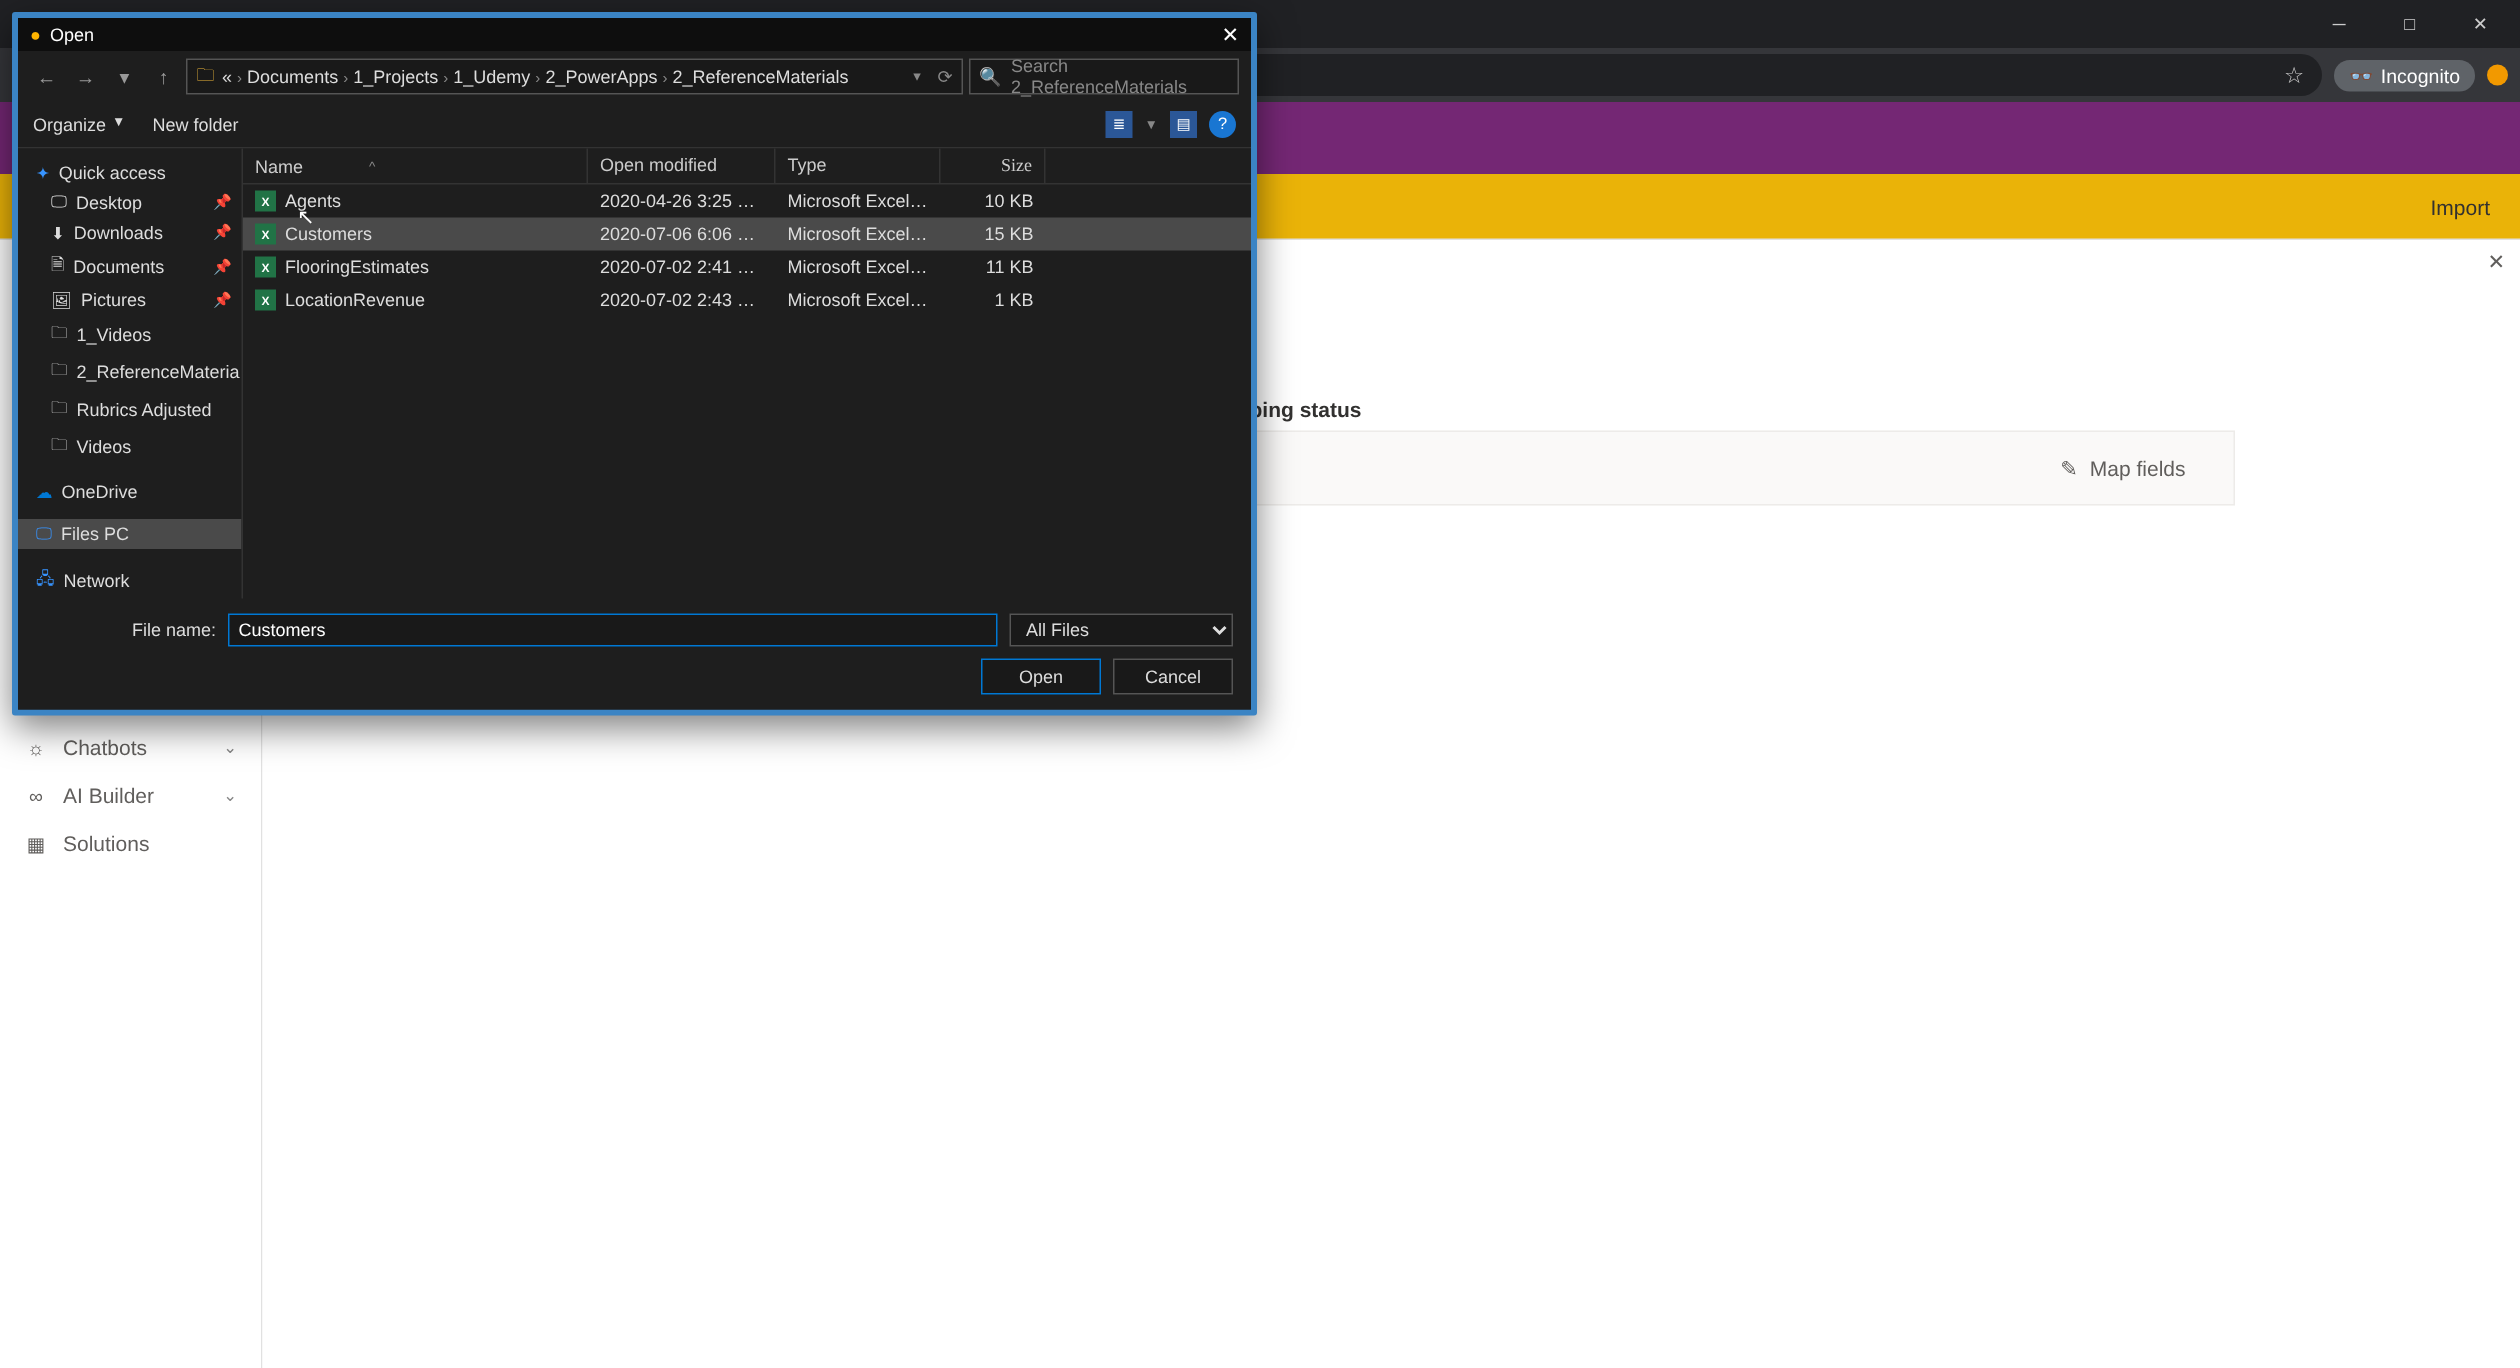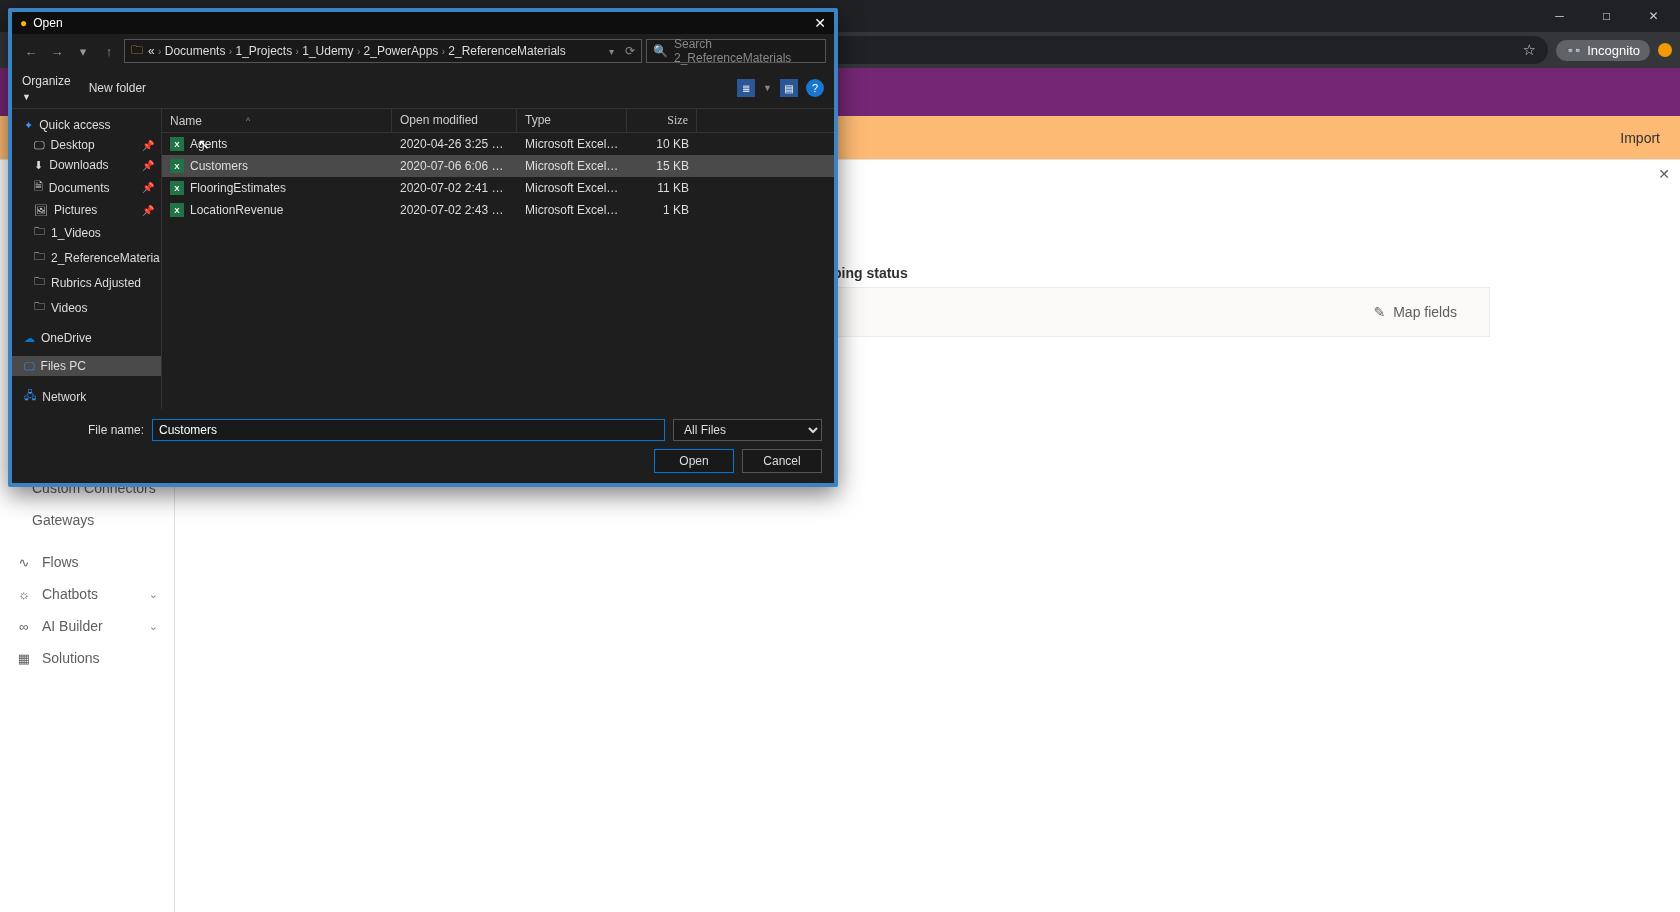--- a/index.html
+++ b/index.html
@@ -25,21 +25,21 @@
 
 
 .pa-header { background: #742774; height: 48px; display: flex; align-items: center; padding: 0 16px; color: #fff; }
 .env-label { margin-left: auto; font-size: 11px; color: #e9d4e9; }
 .env-name { font-size: 14px; color: #fff; }
 .env-block { display: flex; flex-direction: column; line-height: 1.2; margin-right: 24px; }
 .header-icon { width: 36px; height: 36px; display: flex; align-items: center; justify-content: center; color: #fff; cursor: pointer; font-size: 16px; }
 .header-avatar { width: 28px; height: 28px; border-radius: 2px; background: #217346; color: #fff; display: flex; align-items: center; justify-content: center; font-size: 12px; font-weight: 600; margin-left: 8px; }
 
 
-.toolbar { height: 44px; border-bottom: 1px solid #e1e1e1; display: flex; align-items: center; justify-content: flex-end; padding: 0 20px; background: #fdba74; }
+.toolbar { height: 44px; border-bottom: 1px solid #e1e1e1; display: flex; align-items: center; justify-content: flex-end; padding: 0 20px; background: #eab308; }
 .import-btn { font-size: 14px; color: #323130; cursor: pointer; }
 
 
 .content-row { display: flex; height: calc(912px - 32px - 36px - 48px - 44px); }
 .sidebar { width: 175px; border-right: 1px solid #e1e1e1; background: #fff; padding-top: 280px; }
 .side-item { padding: 8px 16px 8px 32px; font-size: 14px; color: #605e5c; cursor: pointer; display: flex; align-items: center; gap: 10px; }
 .side-item.top { padding-left: 16px; }
 .side-icon { width: 16px; display: inline-flex; justify-content: center; color: #605e5c; font-size: 13px; }
 .side-chevron { margin-left: auto; color: #888; font-size: 11px; }
 
@@ -58,21 +58,21 @@
 .file-dialog { background: #1e1e1e; color: #ddd; }
 .fd-title { background: #0e0e0e; color: #fff; font-size: 12px; padding: 3px 8px; display: flex; align-items: center; }
 .fd-close { margin-left: auto; cursor: pointer; font-size: 14px; }
 .fd-navrow { display: flex; align-items: center; padding: 5px 8px; gap: 4px; background: #1e1e1e; }
 .fd-nav-btn { width: 22px; height: 22px; display: flex; align-items: center; justify-content: center; color: #999; cursor: pointer; font-size: 13px; }
 .fd-breadcrumb { display: flex; align-items: center; background: #191919; border: 1px solid #555; height: 24px; flex: 1; padding: 0 6px; font-size: 12px; color: #ddd; gap: 5px; overflow: hidden; }
 .crumb { cursor: pointer; }
 .crumb-sep { color: #888; font-size: 10px; }
 .fd-search { background: #191919; border: 1px solid #555; height: 24px; width: 180px; display: flex; align-items: center; padding: 0 6px; font-size: 12px; color: #888; gap: 6px; }
 .fd-toolbar { display: flex; align-items: center; padding: 6px 10px; background: #1e1e1e; border-bottom: 1px solid #333; }
-.fd-tool { font-size: 12px; color: #ddd; cursor: pointer; display: flex; align-items: flex-start; gap: 4px; margin-right: 18px; flex-direction: column; }
+.fd-tool { font-size: 12px; color: #ddd; cursor: pointer; display: flex; align-items: flex-start; gap: 4px; margin-right: 18px; }
 .fd-tool-right { margin-left: auto; display: flex; gap: 8px; }
 .fd-view-icon { width: 18px; height: 18px; background: #2b5797; cursor: pointer; display: inline-flex; align-items: center; justify-content: center; font-size: 10px; color: #fff; }
 .fd-help { width: 18px; height: 18px; border-radius: 50%; background: #1976d2; color: #fff; font-size: 11px; display: flex; align-items: center; justify-content: center; cursor: pointer; }
 
 .fd-body { display: flex; height: 300px; }
 .fd-tree { width: 150px; border-right: 1px solid #333; overflow: hidden; font-size: 12px; background: #1e1e1e; padding-top: 6px; }
 .tree-item { padding: 3px 6px 3px 22px; display: flex; align-items: center; gap: 6px; color: #ddd; cursor: pointer; white-space: nowrap; position: relative; }
 .tree-item .pin { position: absolute; right: 6px; color: #888; font-size: 10px; }
 .tree-group { padding: 3px 6px 3px 12px; display: flex; align-items: center; gap: 6px; color: #ddd; font-size: 12px; cursor: pointer; }
 .tree-icon { font-size: 11px; }
@@ -178,25 +178,20 @@
   <div class="header-icon">?</div>
   <div class="header-avatar">HL</div>
 </div>
 
 <div class="toolbar">
   <span class="import-btn">Import</span>
 </div>
 
 <div class="content-row">
   <div class="sidebar">
-    <div id="sidebar-sub">
-        <div class="side-item">Connections</div>
-        <div class="side-item">Custom Connectors</div>
-        <div class="side-item">Gateways</div>
-      </div>
     <div id="sidebar-top" style="margin-top:10px">
         <div class="side-item top">
           <span class="side-icon">∿</span>
           <span>Flows</span>
         </div>
         <div class="side-item top">
           <span class="side-icon">☼</span>
           <span>Chatbots</span>
           <span class="side-chevron">⌄</span>
         </div>

